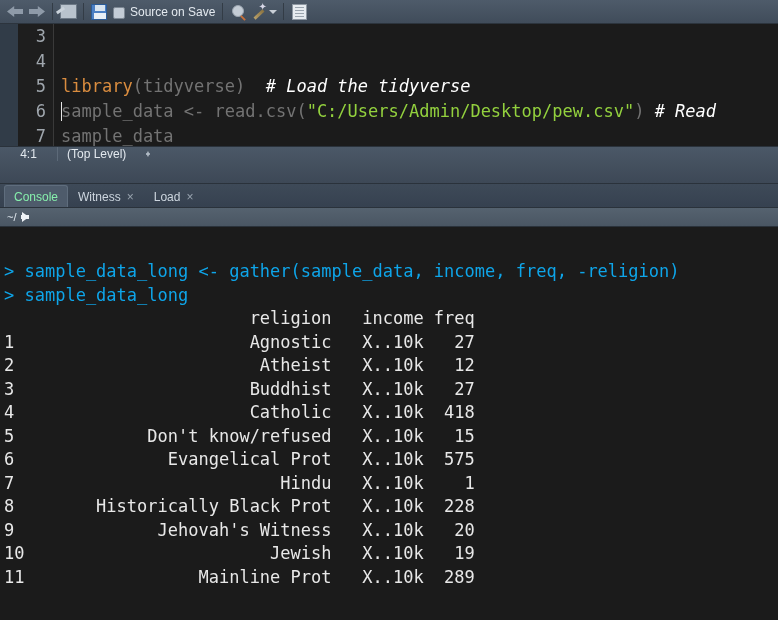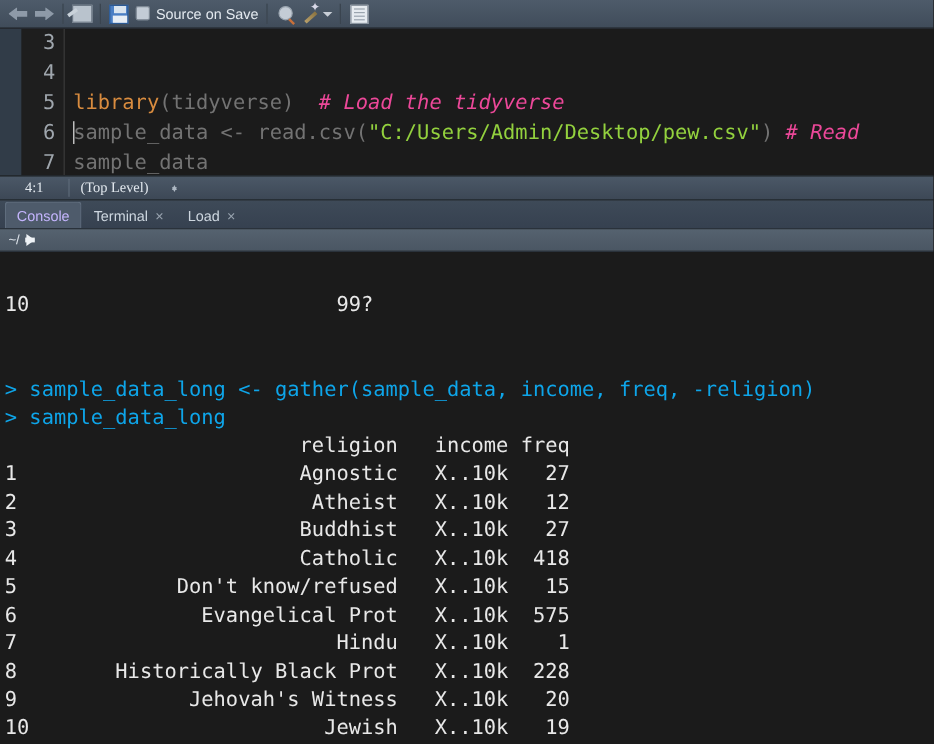--- a/index.html
+++ b/index.html
@@ -68,21 +68,21 @@
     width: 12px; height: 12px;
     background: #c3ccd6;
     border: 1px solid #7d8894;
     border-radius: 2px;
   }
   .sos-label {
     color: #e3e9ef; font-size: 12px;
     padding-left: 5px; white-space: nowrap;
     font-family: "Liberation Sans", sans-serif;
   }
-  .sos-wrap { display:flex; align-items:flex-start; padding: 0 3px; }
+  .sos-wrap { display:flex; align-items:flex-end; padding: 0 3px; }
   .ic-magnify {
     width: 13px; height: 13px; position: relative;
   }
   .ic-magnify:before {
     content:''; position:absolute; left:0; top:0;
     width: 10px; height: 10px; border-radius: 50%;
     background: #c4ccd5; border: 1px solid #9aa4af;
   }
   .ic-magnify:after {
     content:''; position:absolute; right:-1px; bottom:-1px;
@@ -152,44 +152,44 @@
     font-size: 17px;
     line-height: 25px;
     color: #e6e6e6;
     white-space: pre;
     padding-left: 6px;
   }
   .code .row { height: 25px; position: relative; }
   .tok-fn    { color: #d98c3f; }
   .tok-plain { color: #737373; }
   .tok-str   { color: #93d13e; }
-  .tok-cmt   { color: #ec4899; font-style: italic; }
+  .tok-cmt   { color: #ffffff; font-style: italic; }
   .cursor-bar {
     display: inline-block;
     width: 1px; height: 19px;
     background: #e6e6e6;
     vertical-align: -4px;
     margin-right: -1px;
   }
   .gutter-clip {
     position:absolute; right:7px; top:-18px;
     font-family:"DejaVu Sans Mono", monospace; font-size:17px;
     color:#9fa6ad;
   }
 
   
   .statusbar {
-    height: 21px;
+    height: 38px;
     background: linear-gradient(#4b5867, #3d4856);
     border-top: 1px solid #2a323b;
     border-bottom: 1px solid #2a323b;
-    display: flex; align-items: center;
+    display: flex; align-items: flex-start;
     font-size: 12px;
     color: #e2e8ee;
-    font-family: Liberation Serif, serif;
+    font-family: Liberation Sans, sans-serif;
   }
   .sb-pos {
     width: 58px; text-align: center;
     border-right: 1px solid #5d6a79;
   }
   .sb-scope {
     padding-left: 9px; display: flex; align-items: center; gap: 18px;
   }
   .sb-chev {
     display: inline-flex; flex-direction: column; gap: 2px;
@@ -211,21 +211,21 @@
     padding: 0 9px;
     font-size: 12px;
     color: #cdd6df;
     font-family: "Liberation Sans", sans-serif;
     border: 1px solid transparent;
     border-bottom: none;
     gap: 6px;
   }
   .tab.active {
     background: #4e5b6b;
-    color: #c4b5fd;
+    color: #86efac;
     border-color: #5f6d7d;
     border-top-left-radius: 3px;
     border-top-right-radius: 3px;
   }
   .tab-x { color: #98a3af; font-size: 12px; line-height: 1; }
 
   
   .pathbar {
     height: 19px;
     background: linear-gradient(#55626f, #4a5663);
@@ -330,33 +330,32 @@
     </span>
   </div>
 </div>
 
 <div class="tabbar">
   <div id="tabs" style="display: flex; align-items: flex-end;">
       <div class="tab active">
         <span>Console</span>
       </div>
       <div class="tab">
-        <span>Terminal</span>
+        <span>Witness</span>
         <span class="tab-x">×</span>
       </div>
       <div class="tab">
         <span>Load</span>
         <span class="tab-x">×</span>
       </div>
     </div>
 </div>
 
 <div class="pathbar">
   <span class="p">~/</span>
   <span class="pb-arrow"></span>
 </div>
 
 <div class="console">
   <div class="cons-inner pad">
-    <div class="crow c-out">10                         99?</div>
     <div id="console-body"><div class="crow c-cmd">&gt; sample_data_long &lt;- gather(sample_data, income, freq, -religion)</div><div class="crow c-cmd">&gt; sample_data_long</div><div class="crow c-out">                        religion   income freq</div><div class="crow c-out">1                       Agnostic   X..10k   27</div><div class="crow c-out">2                        Atheist   X..10k   12</div><div class="crow c-out">3                       Buddhist   X..10k   27</div><div class="crow c-out">4                       Catholic   X..10k  418</div><div class="crow c-out">5             Don't know/refused   X..10k   15</div><div class="crow c-out">6               Evangelical Prot   X..10k  575</div><div class="crow c-out">7                          Hindu   X..10k    1</div><div class="crow c-out">8        Historically Black Prot   X..10k  228</div><div class="crow c-out">9              Jehovah's Witness   X..10k   20</div><div class="crow c-out">10                        Jewish   X..10k   19</div><div class="crow c-out">11                 Mainline Prot   X..10k  289</div></div>
   </div>
 </div>
 
 </body></html>

